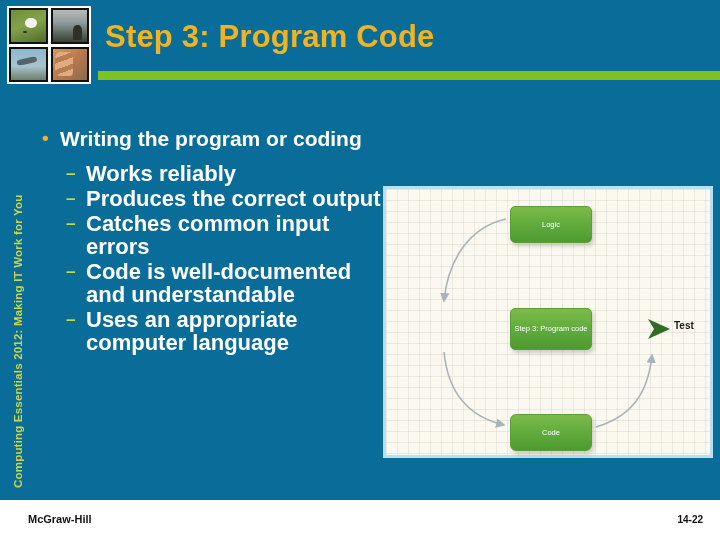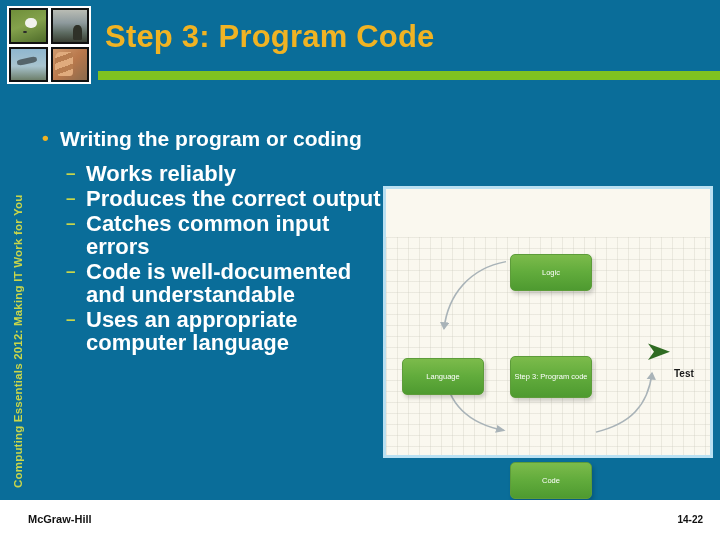--- a/index.html
+++ b/index.html
@@ -200,21 +200,20 @@
     border: 3px solid #b9e0f2;
     box-sizing: border-box;
   }
   .diagram-inner {
     position: absolute;
     inset: 0;
     background-image:
       linear-gradient(to right, rgba(205,205,190,0.35) 1px, transparent 1px),
       linear-gradient(to bottom, rgba(205,205,190,0.35) 1px, transparent 1px);
     background-size: 11px 11px;
-    margin-top: 48px;
   }
   .node {
     position: absolute;
     width: 82px;
     height: 37px;
     border-radius: 5px;
     background: linear-gradient(180deg, #7cbb4b 0%, #62ac3c 48%, #4e9a30 100%);
     border: 1px solid #5d9c3a;
     box-shadow: 2px 3px 4px rgba(0,0,0,0.18);
     color: #ffffff;
@@ -223,21 +222,21 @@
     align-items: center;
     justify-content: center;
     text-align: center;
     line-height: 9.5px;
     box-sizing: border-box;
     padding: 2px;
   }
   .node-logic     { left: 124px; top: 17px; }
   .node-language  { left: 16px;  top: 121px; }
   .node-center    { left: 124px; top: 119px; height: 42px; }
-  .node-code      { left: 124px; top: 225px; }
+  .node-code      { left: 124px; top: 225px; border-radius: 6px; }
 
   .test-label {
     position: absolute;
     left: 288px;
     top: 131px;
     color: #1a1a1a;
     font-size: 10px;
     font-weight: bold;
   }
   .arrow-svg {
@@ -327,21 +326,20 @@
           </linearGradient>
         </defs>
         <path d="M120,30 C84,38 62,70 58,112" stroke="#a9b3b8" stroke-width="1.6" fill="none" marker-end="url(#ah)"></path>
         <path d="M58,163 C62,205 84,228 118,236" stroke="#a9b3b8" stroke-width="1.6" fill="none" marker-end="url(#ah)"></path>
         <path d="M210,238 C244,228 262,206 266,166" stroke="#a9b3b8" stroke-width="1.6" fill="none" marker-end="url(#ah)"></path>
         <path d="M228,140 L268,140" stroke="url(#gr)" stroke-width="9" fill="none"></path>
         <path d="M262,130 L284,140 L262,150 L268,140 z" fill="#2f6b22"></path>
       </svg>
 
       <div class="node node-logic">Logic</div>
-      <div class="node node-language">Language</div>
       <div class="node node-center">Step 3: Program code</div>
       <div class="node node-code">Code</div>
       <div class="test-label">Test</div>
     </div>
   </div>
 
   <div class="footer">
     <div class="footer-left">McGraw-Hill</div>
     <div class="footer-right">14-22</div>
   </div>

